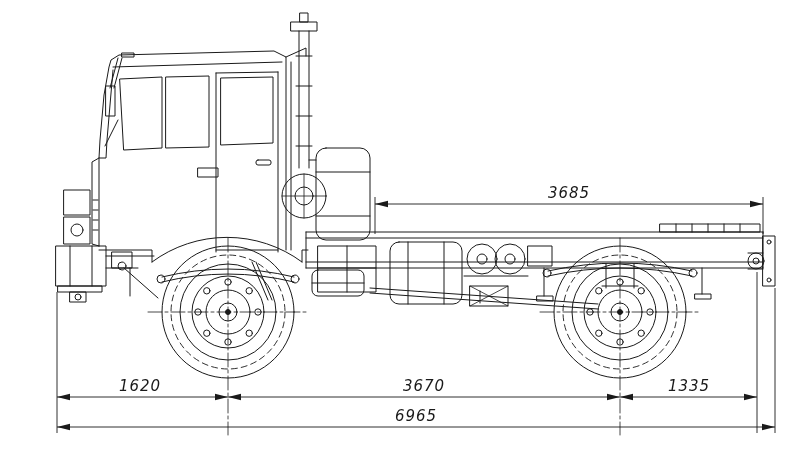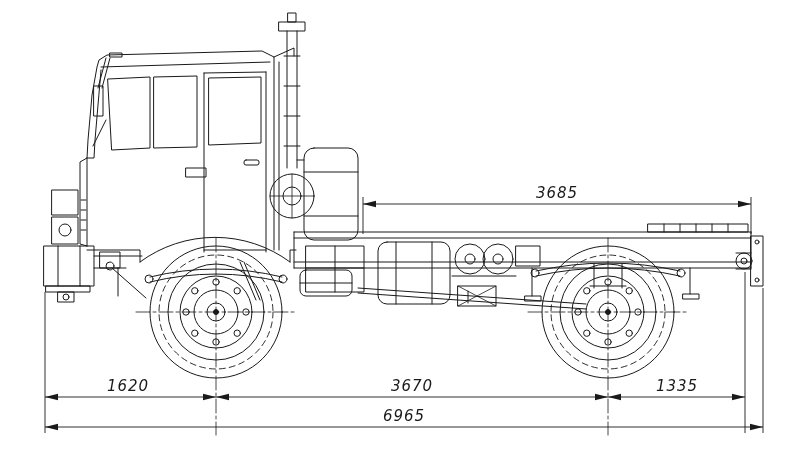--- a/index.html
+++ b/index.html
@@ -1,16 +1,16 @@
 <!DOCTYPE html>
 <html><head>
 <meta charset="utf-8">
 <style>
   html,body{margin:0;padding:0;background:#ffffff;}
-  .stage{position:relative;width:784px;height:456px;background:#ffffff;overflow:hidden;}
+  .stage{position:relative;width:784px;height:456px;background:#ffffff;overflow:hidden;margin-left:12px;}
   svg{display:block;}
   text.dim{
     font-family:"DejaVu Sans", sans-serif;
     font-style:italic;
     font-size:15px;
     letter-spacing:1px;
     fill:#1a1a1a;
     text-anchor:middle;
     stroke:none;
   }

